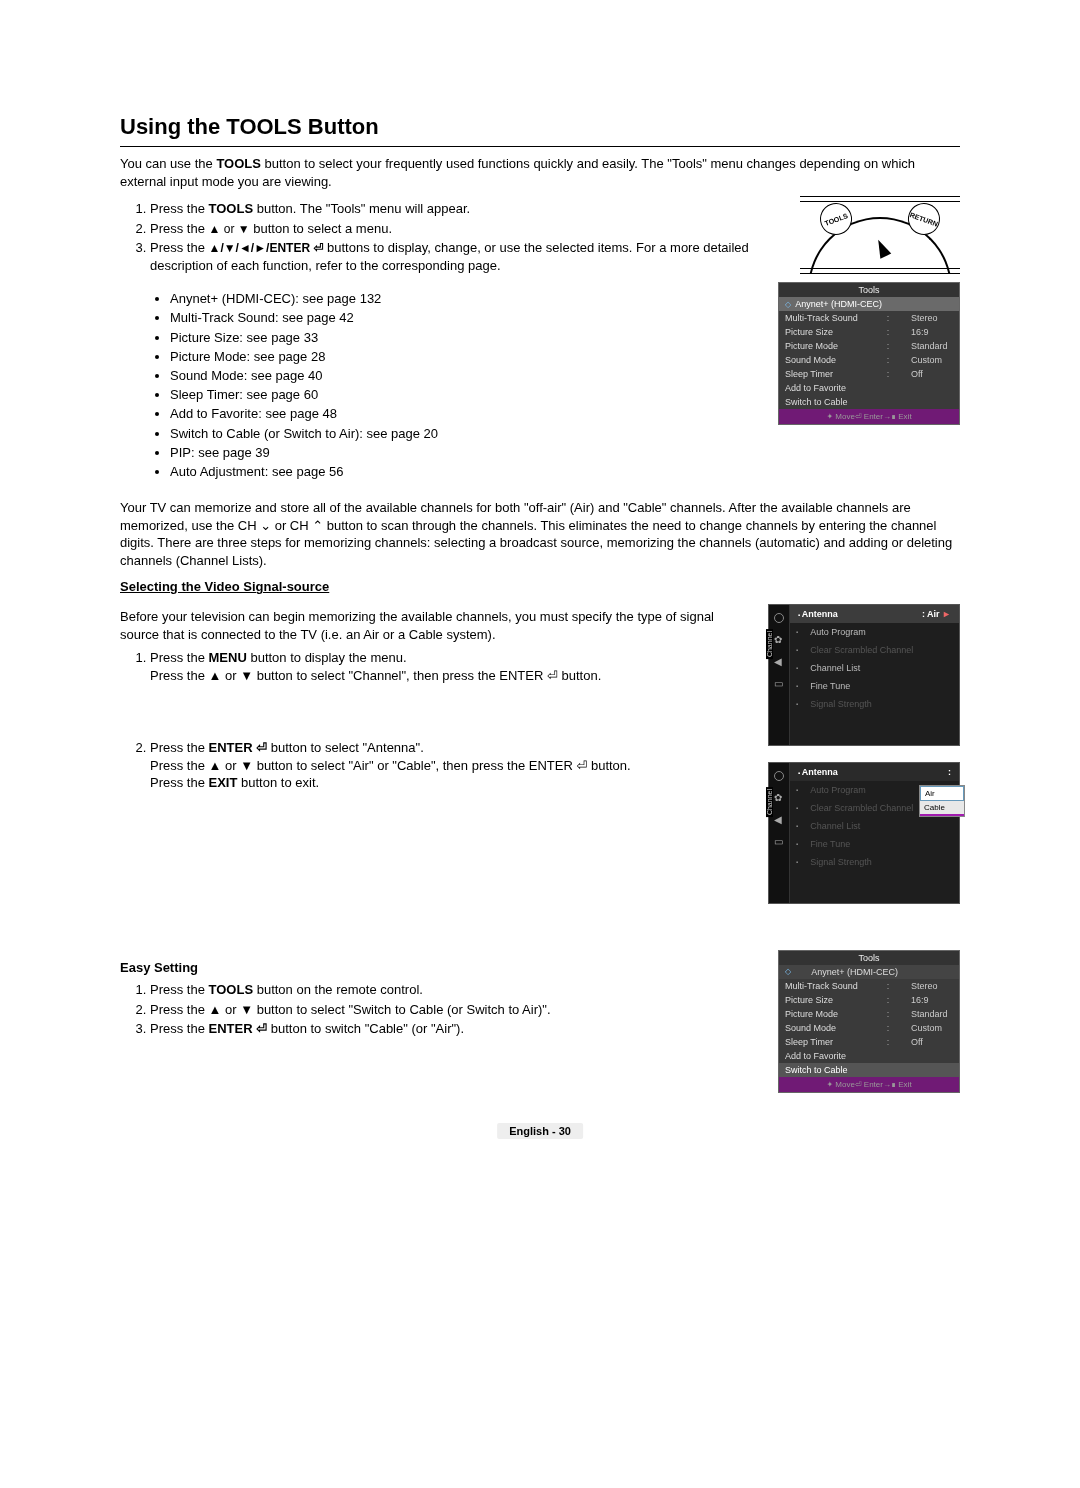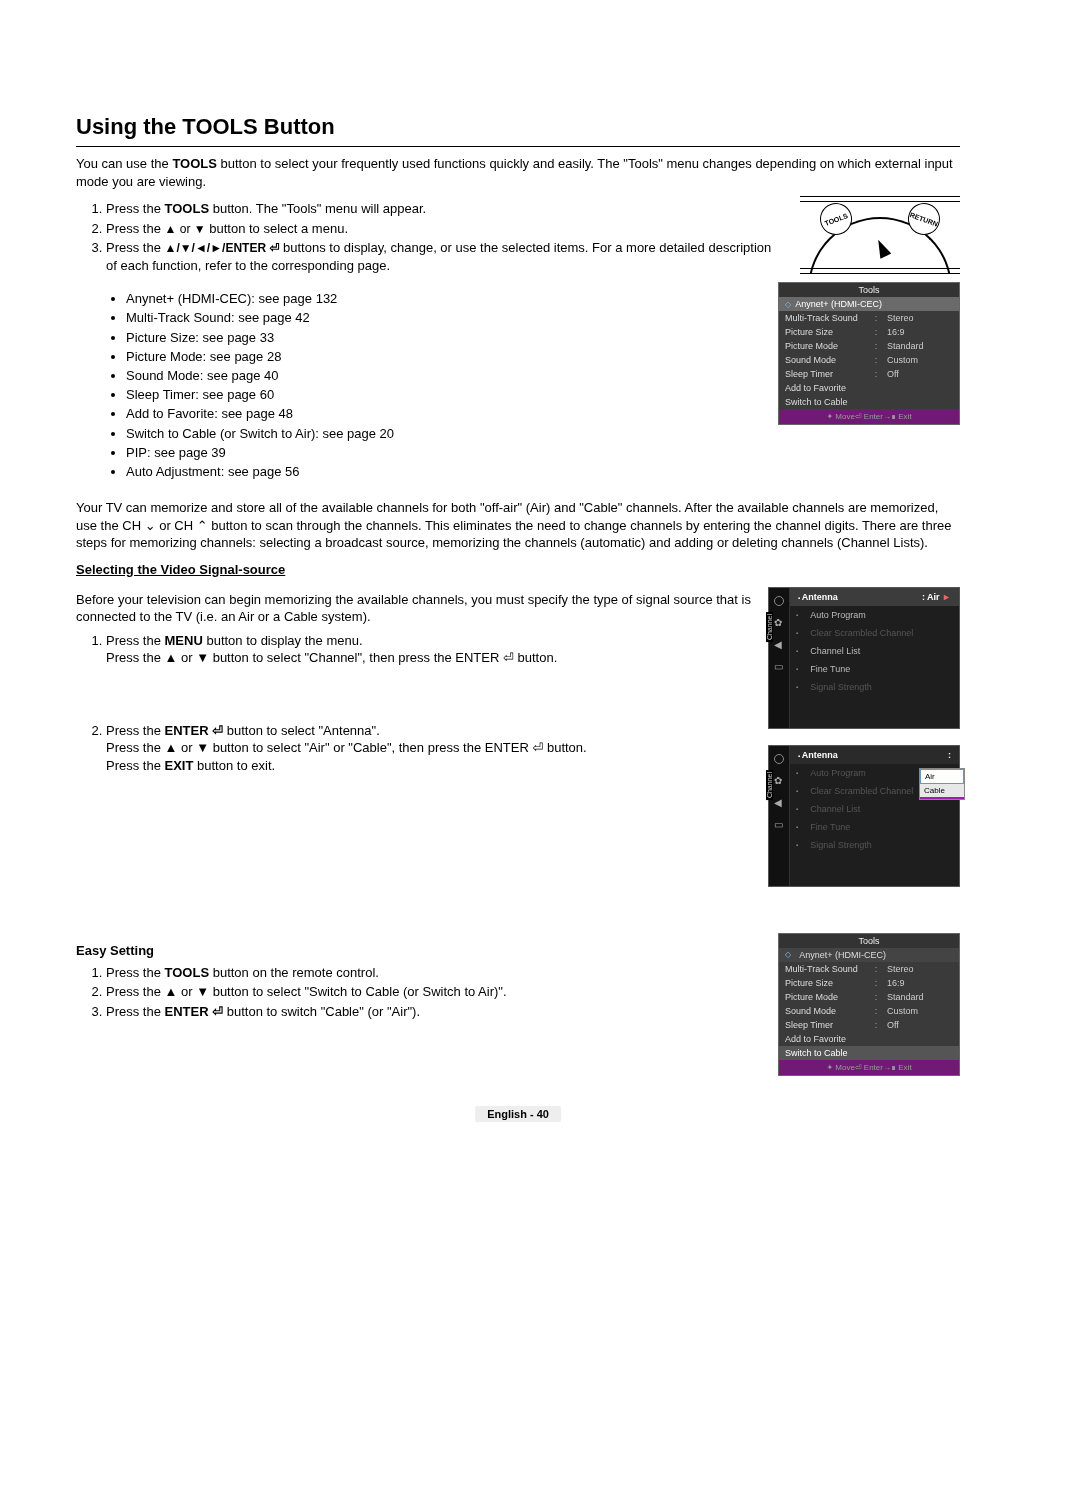--- a/index.html
+++ b/index.html
@@ -5,21 +5,21 @@
   body {
     margin: 0;
     padding: 0;
     background: #fff;
     font-family: Arial, Helvetica, sans-serif;
     font-size: 13px;
     color: #000;
     width: 1080px;
   }
   .page {
-    padding: 100px 120px 60px 76px;
+    padding: 100px 120px 60px 120px;
   }
   h2.section {
     font-size: 22px;
     font-weight: bold;
     margin: 14px 0 2px 0;
     border-bottom: 1px solid #000;
     padding-bottom: 6px;
   }
   p.intro {
     margin: 8px 0 6px 0;
@@ -92,21 +92,21 @@
   }
   .osd-tools .titlebar {
     text-align:center; padding:2px 0; background:#333; color:#eee;
   }
   .osd-tools .hl {
     background:#6a6a6a; color:#fff; padding:2px 6px;
     display:flex; align-items:center; gap:4px;
   }
   .osd-tools .hl-icon { font-size:8px; color:#7ab8e6; }
   .osd-tools .row-item {
-    display:flex; padding:2px 6px; gap:8px;
+    display:flex; padding:2px 6px; gap:20px;
   }
   .osd-tools .row-item .lab { flex:0 0 80px; }
   .osd-tools .row-item .sep { flex:0 0 6px; text-align:center; color:#aaa;}
   .osd-tools .row-item .val { flex:1; color:#ccc;}
   .osd-tools .footer {
     background:#701a75; padding:3px 4px; display:flex;
     justify-content:center; font-size:8px; color:#999;
   }
   .osd-tools .selrow { background:#555; color:#fff; }
 
@@ -415,14 +415,14 @@
           </div>
         <div class="footer">
           <span><span>✦</span> <span>Move</span></span>
           <span><span>⏎</span> <span>Enter</span></span>
           <span><span>→∎</span> <span>Exit</span></span>
         </div>
       </div>
     </div>
   </div>
 
-  <div class="page-foot">English - 40</div>
+  <div class="page-foot">English - 30</div>
 </div>
 
 </body></html>

